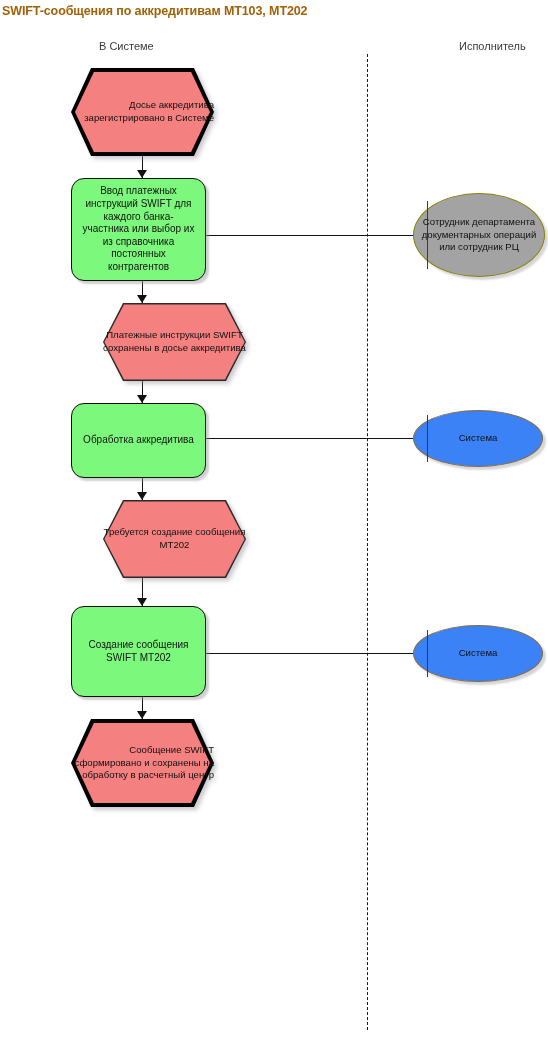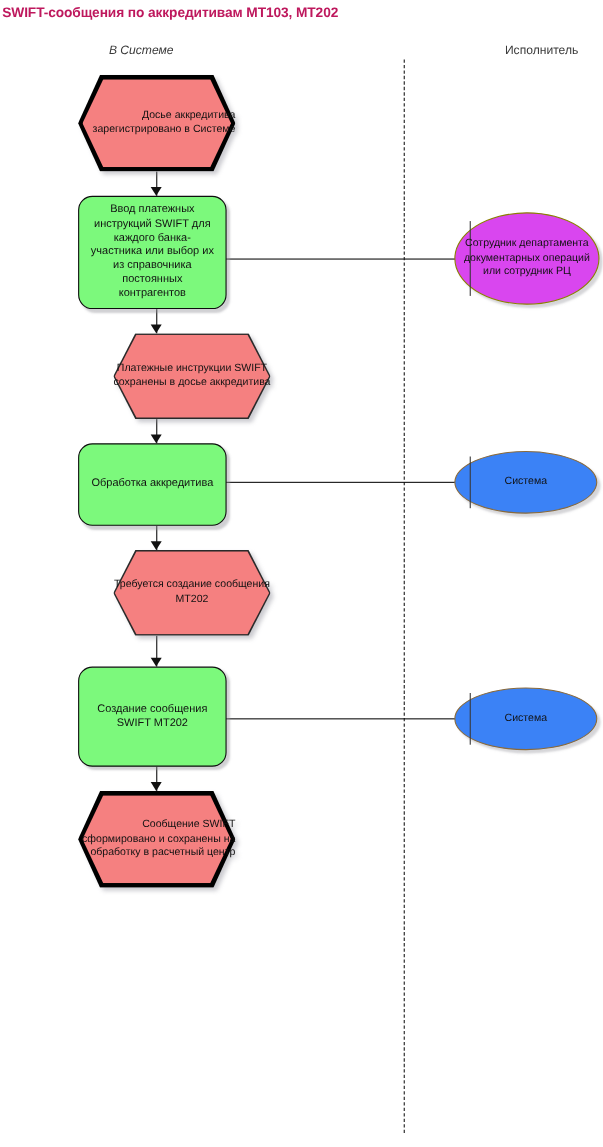--- a/index.html
+++ b/index.html
@@ -14,32 +14,32 @@
     font-family: "Liberation Sans", sans-serif;
     overflow: hidden;
   }
 
   #page-title {
     position: absolute;
     left: 2px;
     top: 4px;
     font-size: 12.5px;
     font-weight: bold;
-    color: #be185d;
+    color: #a16207;
     letter-spacing: -0.1px;
     white-space: nowrap;
   }
 
   .lane-label {
     position: absolute;
     font-size: 11px;
     color: #3a3a3a;
     white-space: nowrap;
   }
-  #lane-label-system { left: 99px; top: 40px; font-style: italic; }
+  #lane-label-system { left: 99px; top: 40px; }
   #lane-label-actor  { left: 411px; top: 40px; padding-left: 48px; }
 
   #lane-divider {
     position: absolute;
     left: 367px;
     top: 54px;
     width: 0px;
     height: 976px;
     border-left: 1.5px dashed #1a1a1a;
   }
@@ -144,21 +144,21 @@
   }
   .org .bar {
     position: absolute;
     top: 8%;
     bottom: 8%;
     left: 13px;
     width: 0;
     border-left: 1.2px solid #3a3a3a;
   }
   .org .txt { position: relative; padding: 0 6px; z-index: 2; }
-  .org-yellow { background: #d946ef; border-color: #8a8000; }
+  .org-yellow { background: #a3a3a3; border-color: #8a8000; }
   .org-orange { background: #3b82f6; border-color: #8a6a3a; }
 
   
   .vline {
     position: absolute;
     width: 0;
     border-left: 1.4px solid #111111;
     z-index: 1;
   }
   .arrowhead {

